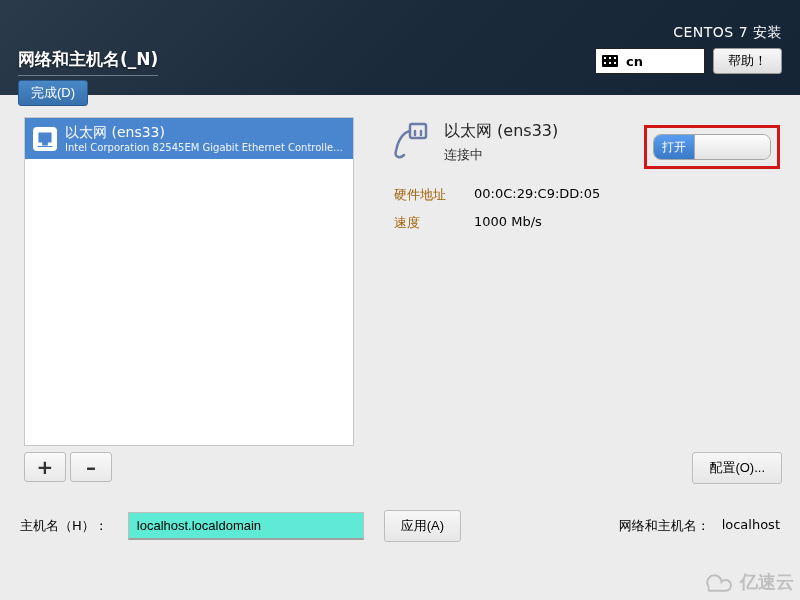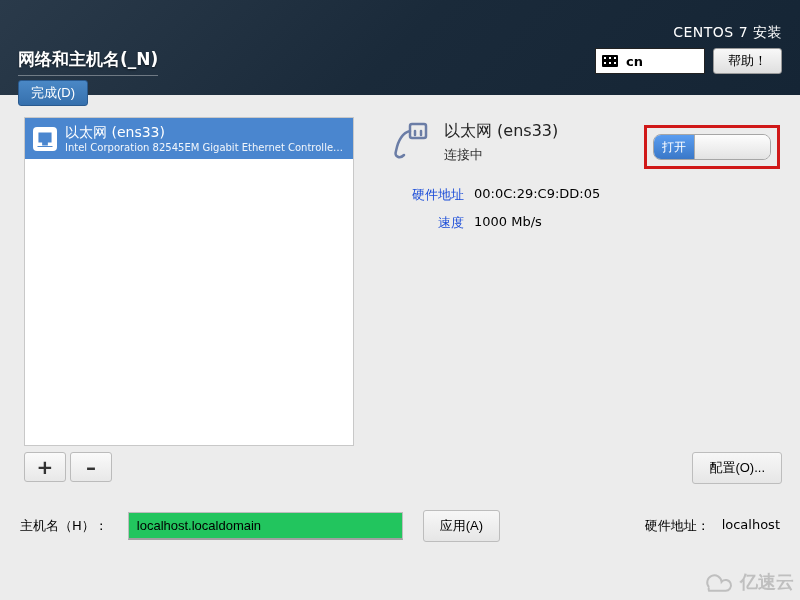--- a/index.html
+++ b/index.html
@@ -71,37 +71,37 @@
   .toggle {
     width:118px;height:26px;border:1px solid #a6a6a6;border-radius:8px;
     display:flex;overflow:hidden;background:#f0f0f0;cursor:pointer;
   }
   .toggle-on {
     flex:0 0 40px;background:linear-gradient(#5a9df0,#3a78c8);color:#fff;
     display:flex;align-items:center;justify-content:center;font-size:12px;
   }
   .toggle-knob { flex:1;background:linear-gradient(#fdfdfd,#e3e3e3);border-left:1px solid #aaa;}
   .kv-grid { margin-top:22px; margin-left:4px; display:grid; grid-template-columns:70px auto; row-gap:10px; column-gap:10px; font-size:13px;}
-  .kv-label { text-align:right; color:#1d4ed8;}
+  .kv-label { text-align:left; color:#a16207;}
   .bottom-bar {
     position:absolute; left:18px; right:18px; top:452px;
     display:flex; justify-content:flex-end;
   }
   .config-btn, .apply-btn {
     border:1px solid #bdbdbd; background:linear-gradient(#f7f7f7,#e6e6e6);
     padding:6px 16px; border-radius:3px; cursor:pointer; font-size:13px;
   }
   .hostrow {
     position:absolute; left:20px; right:20px; top:510px; display:flex;
     align-items:center; gap:20px;
   }
   .host-label { font-size:13px;}
   .host-input {
-    width:275px; border:1px solid #bdbdbd; padding:5px 8px; font-size:13px;
-    border-bottom:2px solid #a0a0a0; background:#22c55e;
+    width:236px; border:1px solid #bdbdbd; padding:5px 8px; font-size:13px;
+    border-bottom:2px solid #a0a0a0; background:#5eead4;
   }
   .cur-host { margin-left:auto; display:flex; gap:12px; font-size:13px;}
   .watermark {
     position:absolute; right:6px; bottom:6px; font-size:18px; color:#bfbfbf;
     display:flex; align-items:center; gap:4px; font-weight:bold;
   }
   .watermark-logo {
     width:36px;height:22px; display:inline-flex; align-items:center;
   }
   .watermark-logo svg{ stroke:#bfbfbf; fill:none; stroke-width:2.2;}
@@ -180,21 +180,21 @@
 
 <div class="bottom-bar">
   <button class="config-btn">配置(O)...</button>
 </div>
 
 <div class="hostrow">
   <span class="host-label">主机名（H）：</span>
   <input class="host-input" value="localhost.localdomain" style="">
   <button class="apply-btn">应用(A)</button>
   <div class="cur-host">
-    <span>硬件地址：</span>
+    <span>网络和主机名：</span>
     <span>localhost</span>
   </div>
 </div>
 
 <div class="watermark">
   <span class="watermark-logo">
     <svg viewBox="0 0 40 24">
         <path d="M10 18a8 8 0 1 1 14-6 6 6 0 1 1 4 10H10a5 5 0 0 1 0-4"></path>
       </svg>
   </span>

